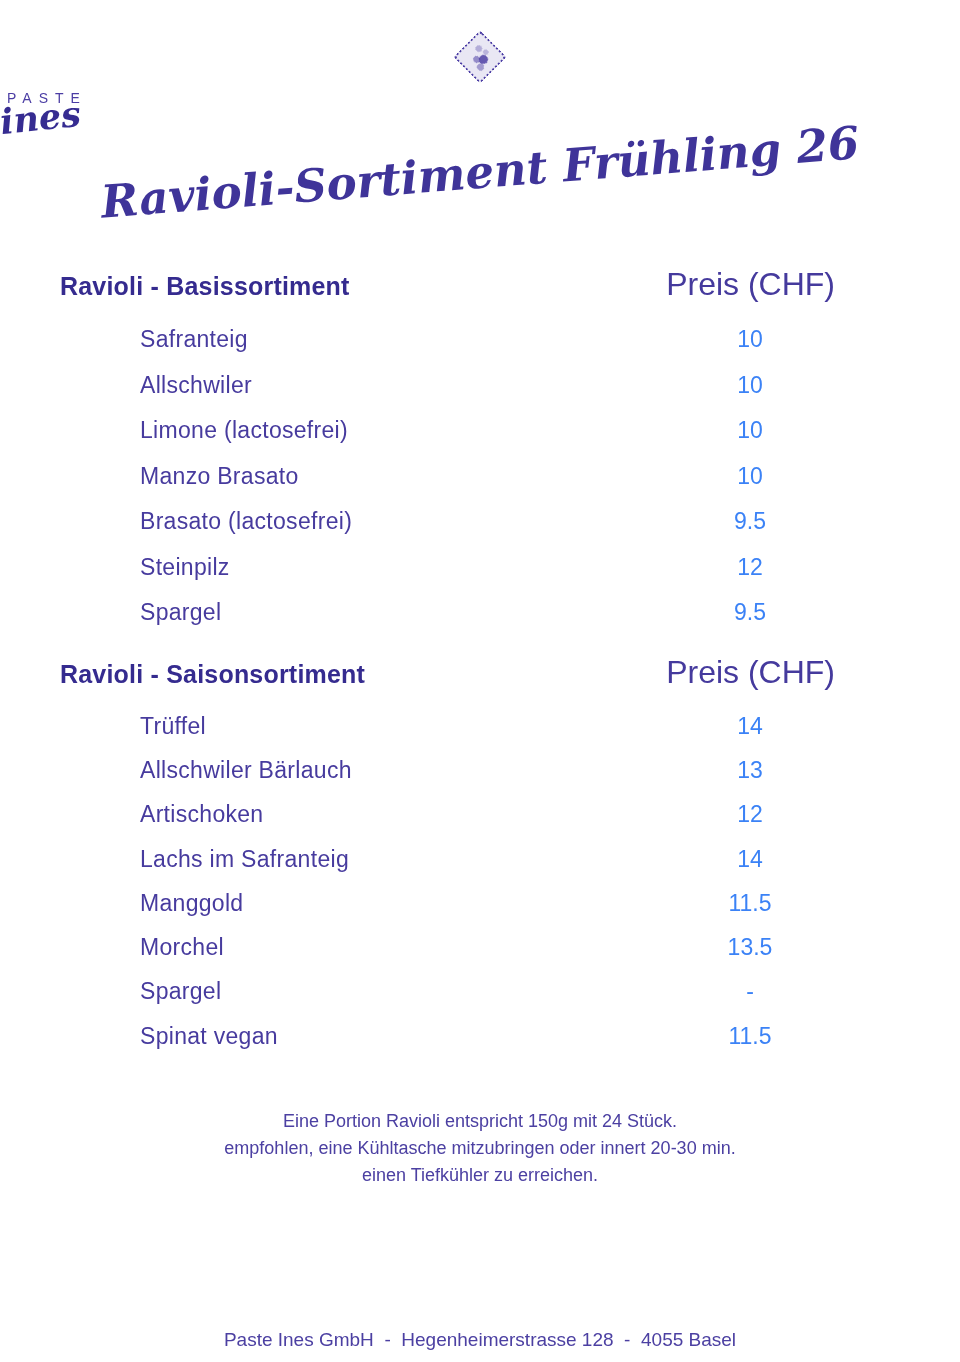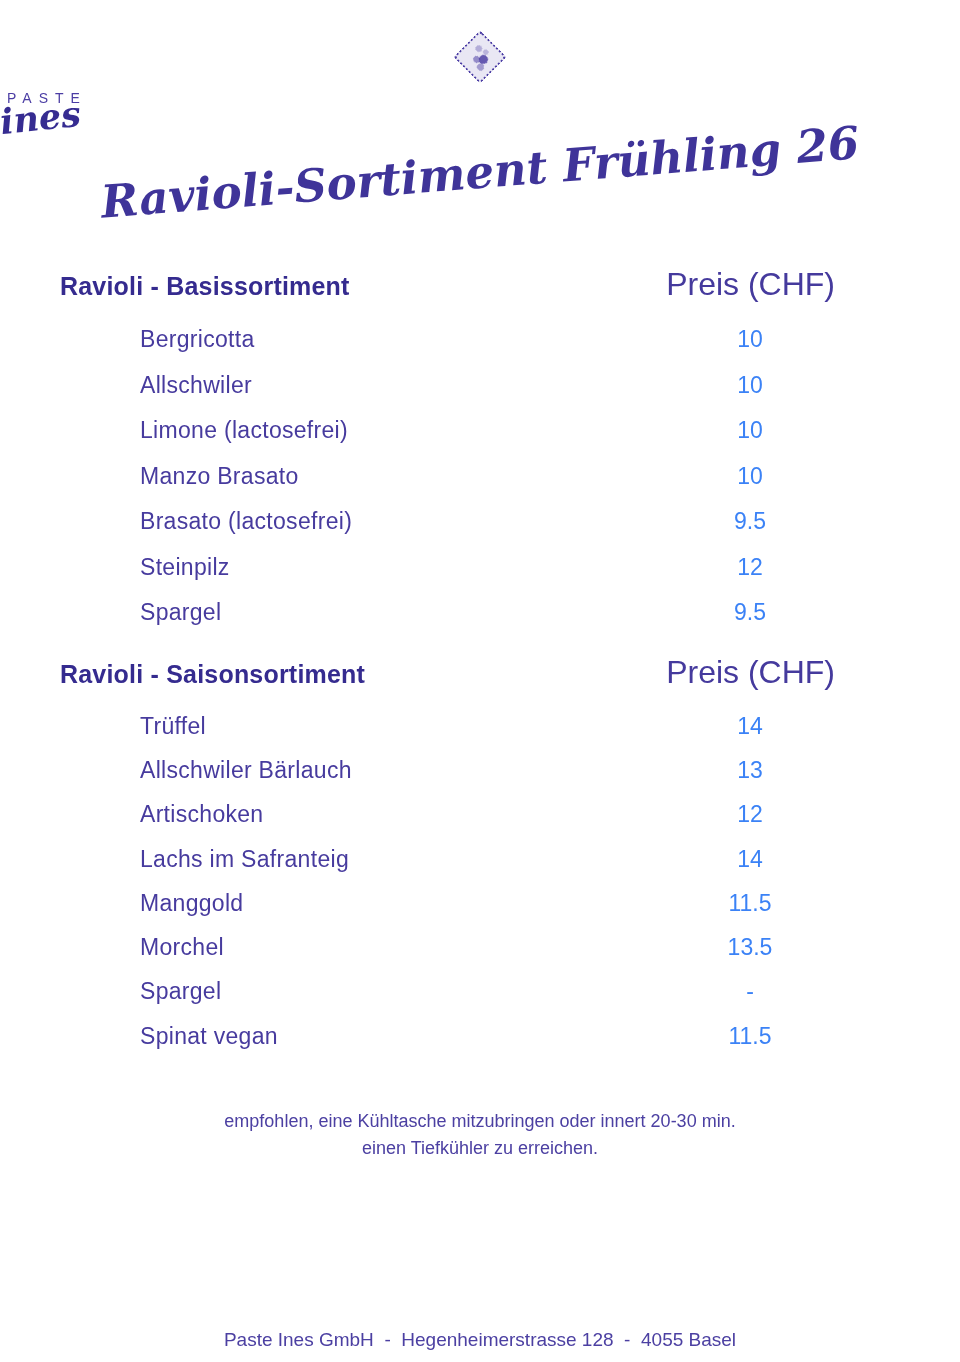--- a/index.html
+++ b/index.html
@@ -87,21 +87,21 @@
   </header>
 
   <h1 class="title">Ravioli-Sortiment Frühling 26</h1>
 
   <div class="sec-head sec1-head">
     <span class="sec-title">Ravioli - Basissortiment</span>
     <span class="price-head">Preis (CHF)</span>
   </div>
   <div class="rows rows1">
     <div class="row">
-      <span class="item-name">Bergricotta</span>
+      <span class="item-name">Safranteig</span>
       <span class="item-price">10</span>
     </div>
     <div class="row">
       <span class="item-name">Allschwiler</span>
       <span class="item-price">10</span>
     </div>
     <div class="row">
       <span class="item-name">Limone (lactosefrei)</span>
       <span class="item-price">10</span>
     </div>
@@ -156,20 +156,21 @@
       <span class="item-name">Spargel</span>
       <span class="item-price">-</span>
     </div>
     <div class="row">
       <span class="item-name">Spinat vegan</span>
       <span class="item-price">11.5</span>
     </div>
   </div>
 
   <div class="notes">
+    <div>Eine Portion Ravioli entspricht 150g mit 24 Stück.</div>
     <div>empfohlen, eine Kühltasche mitzubringen oder innert 20-30 min.</div>
     <div>einen Tiefkühler zu erreichen.</div>
   </div>
 
   <footer class="contact">
     <div>Paste Ines GmbH  -  Hegenheimerstrasse 128  -  4055 Basel</div>
     
   </footer>
 
 </div>

